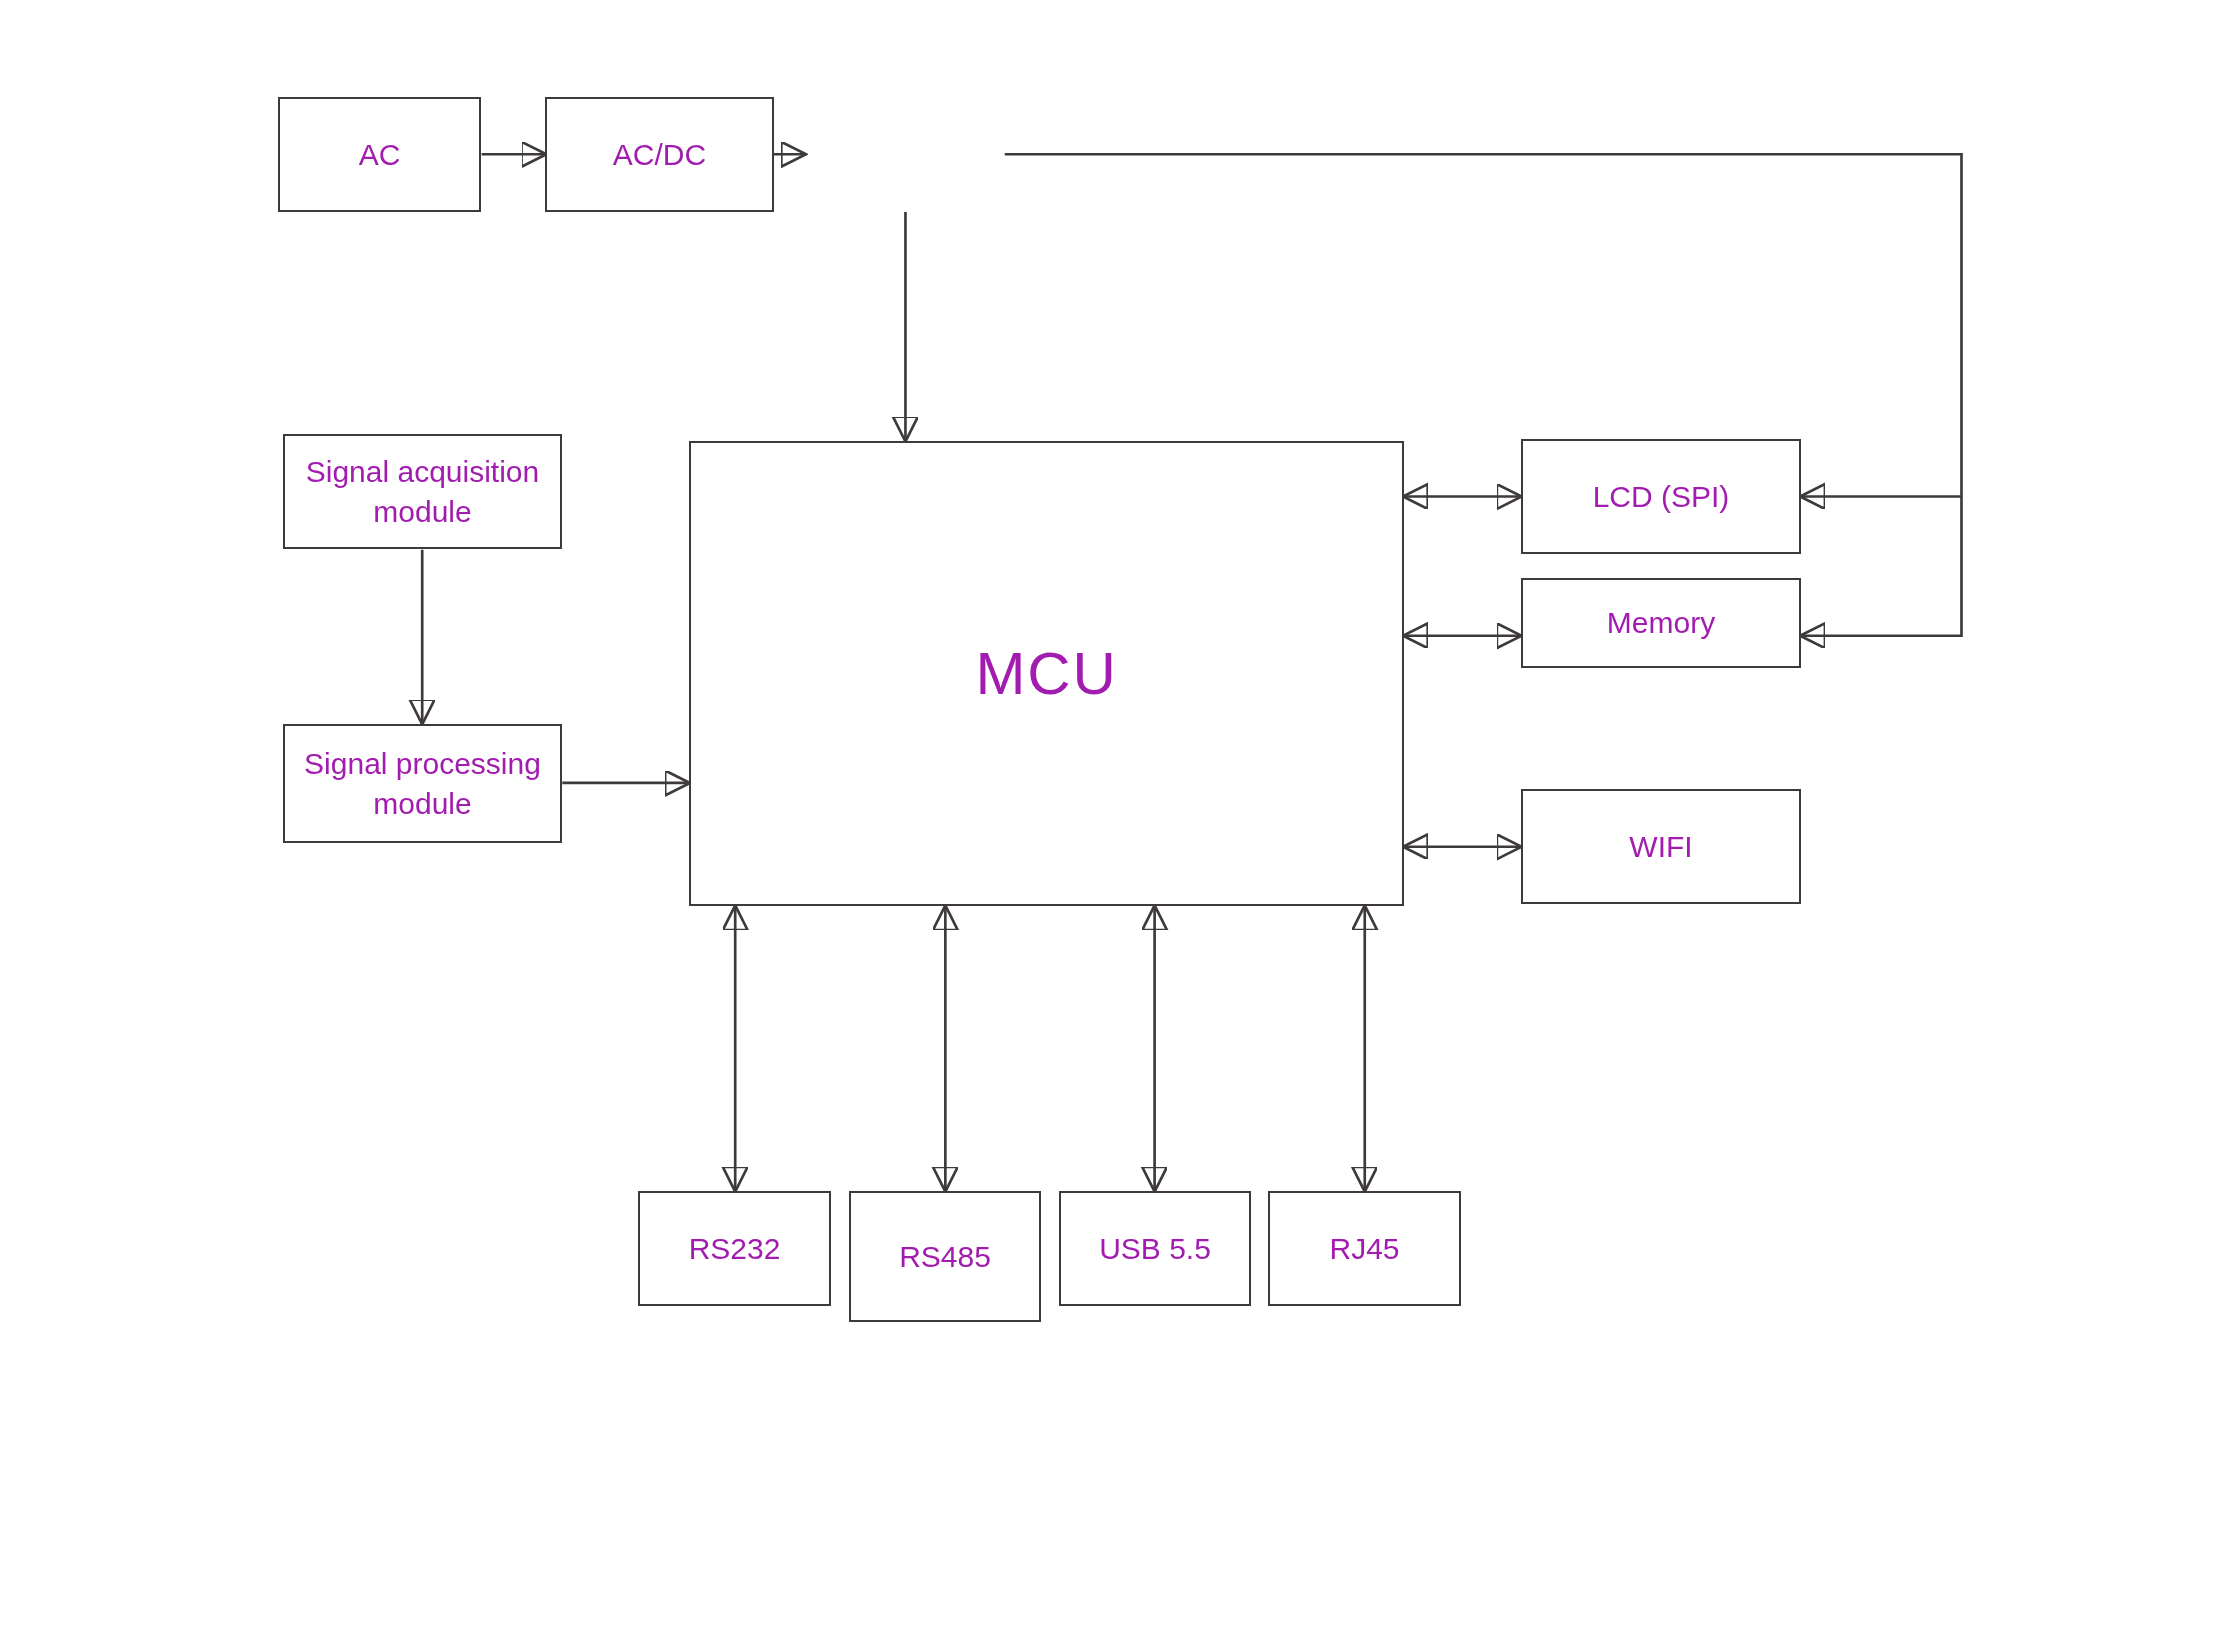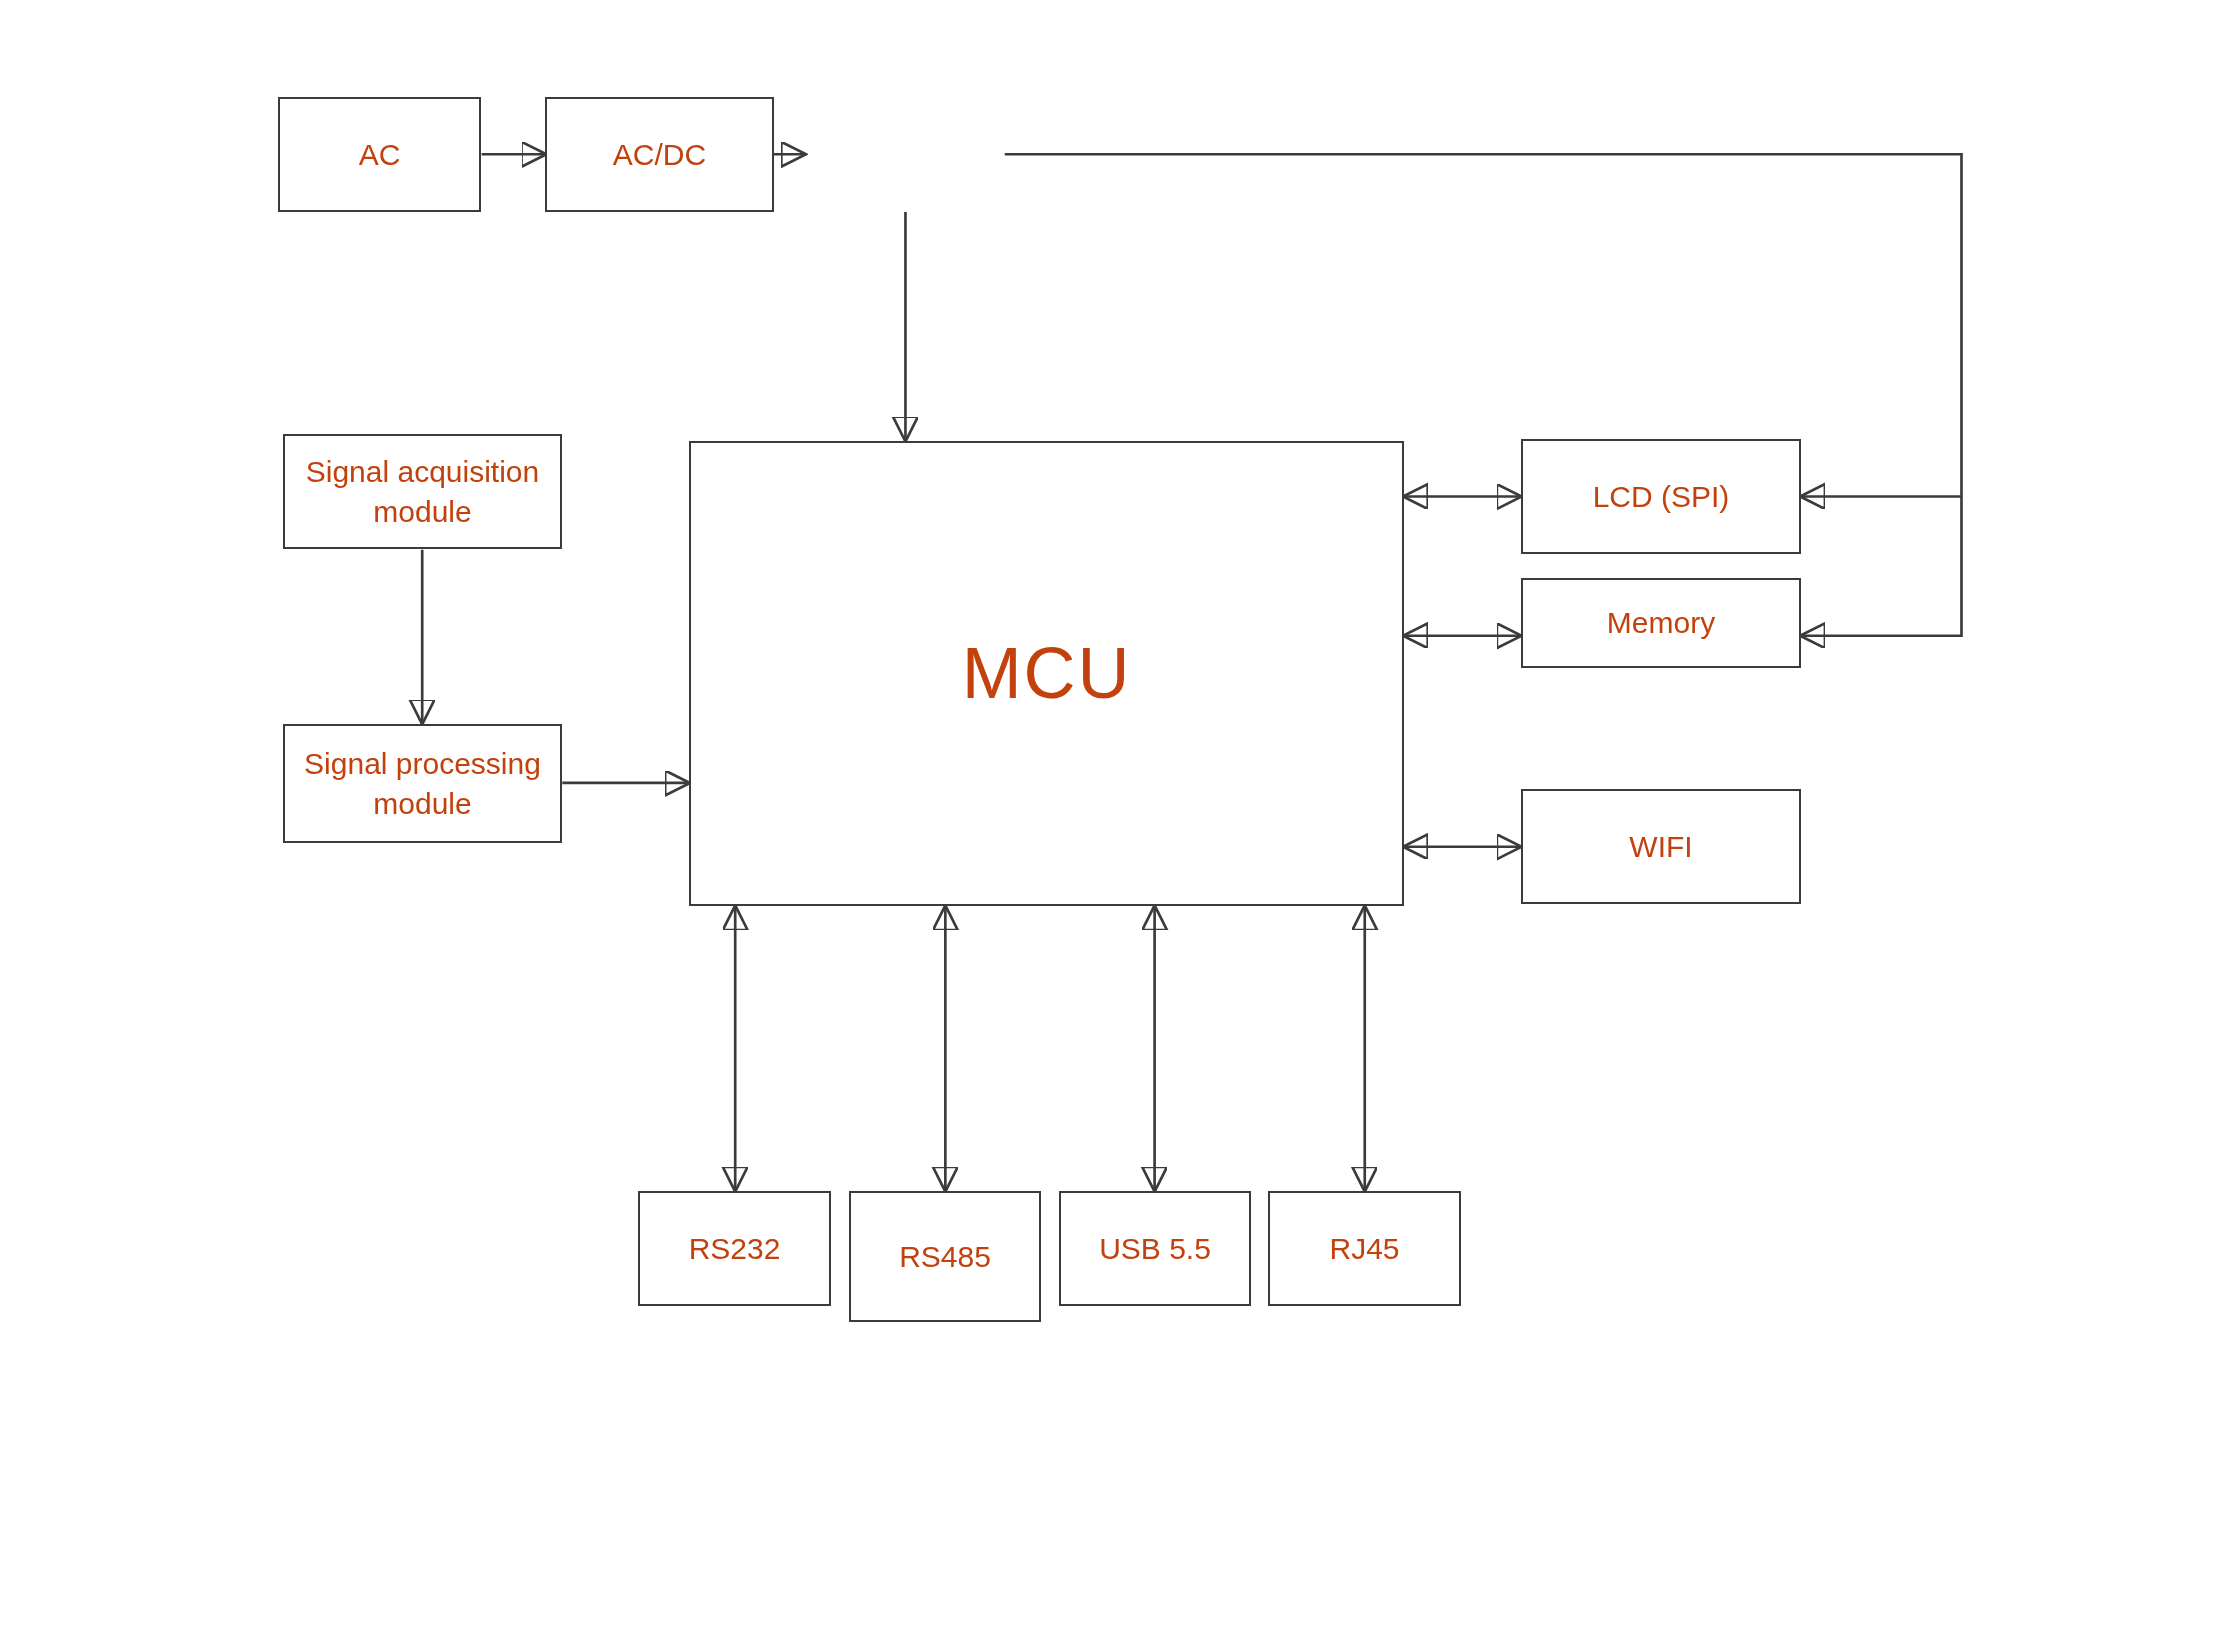--- a/index.html
+++ b/index.html
@@ -25,38 +25,38 @@
   .connector-layer path {
     stroke: #3d3a39;
     stroke-width: 3;
     fill: none;
   }
   .node {
     position: absolute;
     box-sizing: border-box;
     border: 2.7px solid #3d3a39;
     background: #ffffff;
-    color: #c2410c;
+    color: #a21caf;
     display: flex;
     align-items: center;
     justify-content: center;
     text-align: center;
     font-size: 30px;
     line-height: 1.32;
     padding: 0 12.4px;
   }
   
   #node-ac      { left: 278px;  top: 97px;  width: 203px; height: 115px; }
   #node-acdc    { left: 545px;  top: 97px;  width: 229px; height: 115px; }
   #node-dcdc    { left: 805px;  top: 97px;  width: 199px; height: 115px; }
   
   #node-sig-acq  { left: 283px; top: 434px;  width: 279px; height: 115px; }
   #node-sig-proc { left: 283px; top: 724px;  width: 279px; height: 119px; }
   
-  #node-mcu     { left: 689px;  top: 441px;  width: 715px; height: 465px; font-size: 72px; letter-spacing: 1.8px; }
+  #node-mcu     { left: 689px;  top: 441px;  width: 715px; height: 465px; font-size: 60px; letter-spacing: 1.8px; }
   
   #node-lcd     { left: 1521px; top: 439px;  width: 280px; height: 115px; }
   #node-memory  { left: 1521px; top: 578px;  width: 280px; height: 90px; }
   #node-wifi    { left: 1521px; top: 789px;  width: 280px; height: 115px; }
   
   #node-rs232   { left: 638px;  top: 1191px; width: 193px; height: 115px; }
   #node-rs485   { left: 849px;  top: 1191px; width: 192px; height: 131px; }
   #node-usb     { left: 1059px; top: 1191px; width: 192px; height: 115px; }
   #node-rj45    { left: 1268px; top: 1191px; width: 193px; height: 115px; }
 </style>

